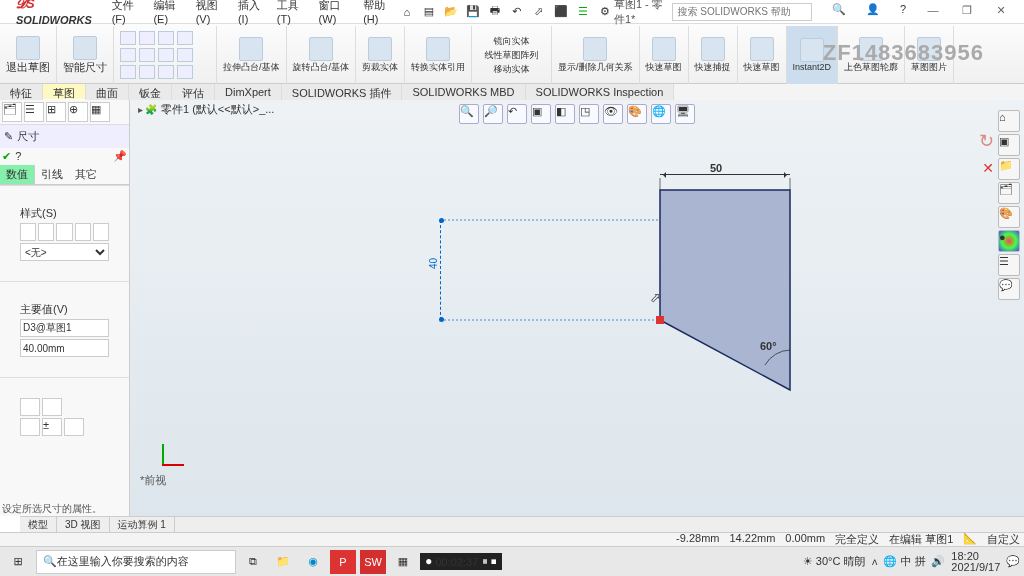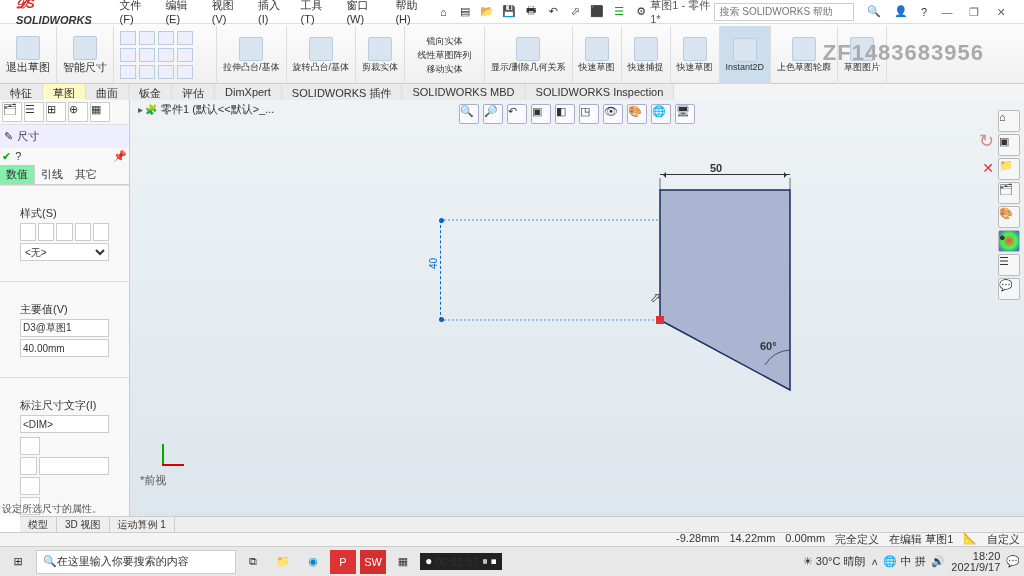--- a/index.html
+++ b/index.html
@@ -3,21 +3,21 @@
 <meta charset="utf-8">
 <style>
 *{margin:0;padding:0;box-sizing:border-box;font-family:"Microsoft YaHei",Arial,sans-serif;font-size:11px;color:#333}
 body{width:1024px;height:576px;overflow:hidden;background:#fff;position:relative}
 .topbar{height:24px;background:#fff;display:flex;align-items:center;border-bottom:1px solid #ddd;padding:0 16px}
 .logo{color:#d32f2f;font-weight:bold;font-size:13px;font-style:italic;margin-right:8px}
 .menubar{display:flex;gap:2px}
 .menubar span{padding:2px 6px;font-size:11px;cursor:pointer}
 .topbar-center{margin-left:auto;display:flex;gap:4px;align-items:center}
 .topbar-center .tbtn{width:18px;height:18px;display:flex;align-items:center;justify-content:center;cursor:pointer}
-.topbar-right{margin-left:auto;display:flex;gap:13px;align-items:center}
+.topbar-right{margin-left:auto;display:flex;gap:20px;align-items:flex-start}
 .searchbox{width:140px;height:18px;border:1px solid #ccc;padding:0 4px;font-size:10px;color:#888}
 .doc-title{font-size:11px;color:#555;margin:16px auto}
 .ribbon{height:60px;background:linear-gradient(#fcfcfc,#f0f0f0);border-bottom:1px solid #ccc;display:flex;align-items:flex-start;padding-top:2px}
 .ribbon-group{border-right:1px solid #ddd;height:58px;padding:2px 6px;display:flex;flex-direction:column;align-items:center;justify-content:center;gap:1px}
 .ribbon-btn{display:flex;flex-direction:column;align-items:center;font-size:10px;cursor:pointer}
 .ribbon-icon{width:24px;height:24px;background:#d8e4f0;border:1px solid #bcd;border-radius:2px}
 .ribbon-small-row{display:flex;gap:3px;flex-wrap:wrap;width:90px}
 .small-icon{width:16px;height:14px;border:1px solid #bcd;background:#eef;cursor:pointer}
 .watermark{position:absolute;right:40px;top:40px;font-size:22px;font-weight:bold;color:#aaa;letter-spacing:1px;z-index:5}
 .tabbar{height:18px;background:#f4f4f4;display:flex;border-bottom:1px solid #ccc}
@@ -59,21 +59,21 @@
 .btab{padding:1px 8px;font-size:10px;border-right:1px solid #ccc;cursor:pointer}
 .statusbar{position:absolute;left:0;bottom:0;right:0;height:14px;background:#f4f4f4;border-top:1px solid #ccc;display:flex;align-items:center;font-size:10px;padding:0 4px;gap:8px}
 .statusbar .sr{margin-left:auto;display:flex;gap:10px}
 .win-taskbar{position:absolute;left:0;right:0;bottom:0;height:30px;background:#e8e8e8;border-top:1px solid #ccc;display:flex;align-items:center;padding:0 4px;gap:4px;z-index:20}
 .win-btn{width:28px;height:24px;display:flex;align-items:center;justify-content:center;cursor:pointer}
 .win-search{flex:0 0 200px;height:24px;border:1px solid #ccc;background:#fff;padding:0 6px;font-size:11px;color:#888;display:flex;align-items:center}
 .tb-app{width:26px;height:24px;border:1px solid transparent;cursor:pointer;display:flex;align-items:center;justify-content:center}
 .tb-app.red{background:#d33;color:#fff}
 .timer{background:#222;color:#fff;padding:2px 6px;font-size:11px;display:flex;align-items:center;gap:4px}
 .tray{margin-left:auto;display:flex;align-items:center;gap:6px;font-size:10px;color:#444}
-.tray .clock{text-align:right;line-height:11px}
+.tray .clock{text-align:left;line-height:11px}
 .status-hint{position:absolute;left:2px;bottom:30px;font-size:10px;color:#555;z-index:15}
 .sw-body{position:absolute;top:0;left:0;right:0;bottom:30px}
 .win-ctrl{width:14px;height:14px;cursor:pointer;text-align:center;line-height:14px;font-size:11px;color:#666}
 </style>
 </head>
 <body>
 
 <div class="sw-body">
 <div class="topbar">
   <span class="logo">𝓓S <span>SOLIDWORKS</span></span>
@@ -150,20 +150,26 @@
           <div class="ribbon-icon"></div>
           <span style="font-size:9px">旋转凸台/基体</span>
         </div>
   </div>
   <div class="ribbon-group">
     <div class="ribbon-btn">
           <div class="ribbon-icon"></div>
           <span style="font-size:9px">剪裁实体</span>
         </div>
   </div>
+  <div class="ribbon-group">
+    <div class="ribbon-btn">
+          <div class="ribbon-icon"></div>
+          <span style="font-size:9px">转换实体引用</span>
+        </div>
+  </div>
   <div class="ribbon-group" style="width:80px">
     <div style="font-size:9px;cursor:pointer">镜向实体</div>
     <div style="font-size:9px;cursor:pointer">线性草图阵列</div>
     <div style="font-size:9px;cursor:pointer">移动实体</div>
   </div>
   <div class="ribbon-group">
         <div class="ribbon-btn">
           <div class="ribbon-icon"></div>
           <span style="font-size:9px">显示/删除几何关系</span>
         </div>
@@ -248,37 +254,20 @@
         <div class="sb"></div>
         <div class="sb"></div>
         <div class="sb"></div>
       </div>
       <select class="lp-select"><option>&lt;无&gt;</option></select>
     </div>
     <div class="lp-section">
       <div class="sec-title">主要值(V)</div>
       <input class="lp-input" value="D3@草图1" style="">
       <input class="lp-input" style="margin-top: 2px;" value="40.00mm">
-    </div>
-    <div class="lp-section">
-      <div class="sec-title">标注尺寸文字(I)</div>
-      <input class="lp-input" value="&lt;DIM&gt;" style="">
-      <div class="lp-row" style="margin-top:4px">
-        <div class="sb"></div>
-      </div>
-      <div class="lp-row">
-            <div class="sb"></div>
-            <input class="lp-input" style="width: 70px;">
-          </div>
-      <div class="lp-row">
-            <div class="sb"></div>
-          </div>
-      <div class="lp-row">
-            <div class="sb"></div>
-          </div>
     </div>
     <div class="lp-section">
       <div class="lp-row">
         <div class="sb"></div>
         <div class="sb"></div>
       </div>
       <div class="lp-row">
         <div class="sb"></div>
         <div class="sb">±</div>
         <div class="sb"></div>

